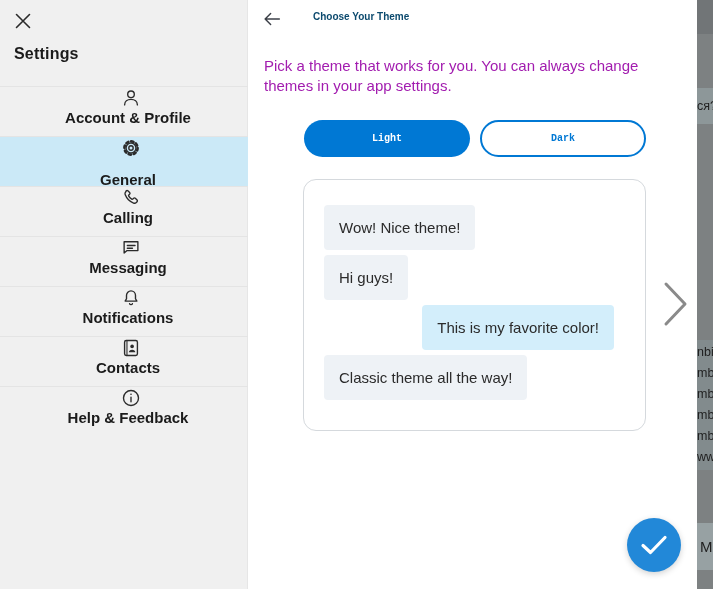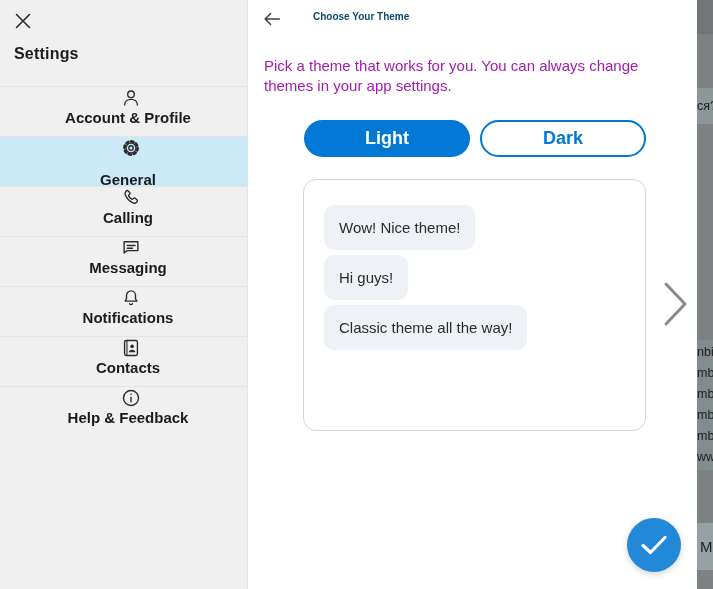--- a/index.html
+++ b/index.html
@@ -67,37 +67,37 @@
   .main-desc {
     position: absolute; left: 15px; top: 56px;
     width: 382px; font-size: 15px; line-height: 20px; color: #a21caf;
   }
   .theme-buttons {
     position: absolute; left: 55px; top: 120px;
     display: flex; gap: 10px;
   }
   .pill-btn {
     width: 166px; height: 37px; border-radius: 19px;
-    font-family: Liberation Sans, sans-serif;
-    font-size: 18px; font-weight: bold; cursor: pointer;
+    font-family: Liberation Mono, monospace;
+    font-size: 10px; font-weight: bold; cursor: pointer;
   }
   .pill-btn.selected { background: #0078d4; color: #ffffff; border: none; }
   .pill-btn.outline  { background: #ffffff; color: #0078d4; border: 2px solid #0078d4; }
 
   .preview-card {
     position: absolute; left: 54px; top: 179px;
     width: 343px; height: 252px;
     background: #ffffff;
     border: 1.5px solid #d5d9dd; border-radius: 13px;
     padding: 25px 20px 0 20px;
     display: flex; flex-direction: column; gap: 5px;
   }
   .bubble {
     font-size: 15px; line-height: 21px; color: #2b2b2b;
-    padding: 12px 15px; border-radius: 10px;
+    padding: 12px 15px; border-radius: 4px;
     align-self: flex-start; white-space: nowrap;
   }
   .bubble.incoming { background: #eef2f6; }
   .bubble.outgoing { background: #d3eefb; align-self: flex-end; margin-right: 11px; }
 
   .next-btn {
     position: absolute; left: 413px; top: 281px;
     width: 28px; height: 46px; cursor: pointer;
     background: none; border: none; padding: 0;
   }
@@ -237,20 +237,21 @@
     <div class="main-desc">Pick a theme that works for you. You can always change themes in your app settings.</div>
 
     <div class="theme-buttons">
       <button class="pill-btn selected">Light</button>
       <button class="pill-btn outline">Dark</button>
     </div>
 
     <div class="preview-card">
       <div class="bubble incoming">Wow! Nice theme!</div>
       <div class="bubble incoming">Hi guys!</div>
+      <div class="bubble outgoing">This is my favorite color!</div>
       <div class="bubble incoming">Classic theme all the way!</div>
     </div>
 
     <button class="next-btn" aria-label="Next theme">
       <svg width="28" height="46" viewBox="0 0 28 46">
           <path d="M4 3 L23 23 L4 43" stroke="#8a8a8a" stroke-width="3" fill="none" stroke-linecap="round" stroke-linejoin="round"></path>
         </svg>
     </button>
 
     <button class="fab" aria-label="Confirm theme">

